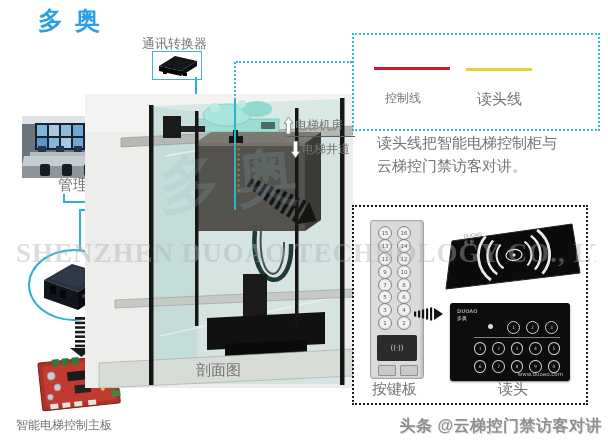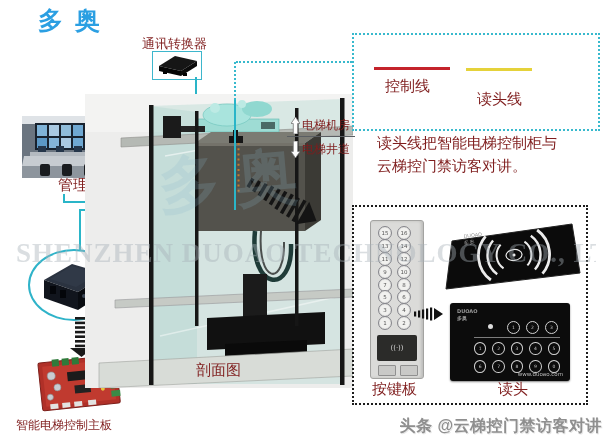--- a/index.html
+++ b/index.html
@@ -1,19 +1,19 @@
 <!DOCTYPE html>
 <html><head>
 <meta charset="utf-8">
 <style>
   html,body{margin:0;padding:0;background:#fff;}
   #canvas{position:relative;width:608px;height:445px;background:#fff;overflow:hidden;
           font-family:"Liberation Sans","DejaVu Sans",sans-serif;}
   .abs{position:absolute;}
-  .lbl{font-family:"Liberation Serif","DejaVu Serif",serif;color:#7f1d1d;white-space:nowrap;}
+  .lbl{font-family:"Liberation Serif","DejaVu Serif",serif;color:#737373;white-space:nowrap;}
 
   
   .logo-en{font-family:"DejaVu Sans",sans-serif;font-weight:bold;font-size:26px;letter-spacing:2px;color:#fff;
     text-shadow:-1.5px 0 0 #5ebde9,1.5px 0 0 #5ebde9,0 -1.5px 0 #5ebde9,0 1.5px 0 #5ebde9,
       -1px -1px 0 #5ebde9,1px -1px 0 #5ebde9,-1px 1px 0 #5ebde9,1px 1px 0 #5ebde9;}
   .logo-reg{font-size:10px;color:#5ebde9;vertical-align:12px;text-shadow:none;font-weight:bold;}
   .logo-cn{font-weight:bold;font-size:25px;letter-spacing:12px;color:#2b9fe2;
     font-family:"Liberation Sans",sans-serif;}
 
   
@@ -223,41 +223,41 @@
       <rect x="110" y="25" width="3.5" height="215" fill="#161616"></rect>
       <rect x="210" y="22" width="3.5" height="218" fill="#161616"></rect>
       <rect x="255" y="12" width="4.5" height="287" fill="#161616"></rect>
 
       <line x1="150" y1="13" x2="150" y2="124" stroke="#2ab5c8" stroke-width="2"></line>
       <line x1="153.5" y1="57" x2="153.5" y2="106" stroke="#bf7a2e" stroke-width="2" stroke-dasharray="2,3.2"></line>
     </svg>
   </div>
   <div class="abs lbl" style="left:196px;top:361px;font-size:15px;">剖面图</div>
 
-  <div class="abs" style="left:291px;top:117px;display:flex;align-items:center;gap:2px;">
+  <div class="abs" style="left:284px;top:117px;display:flex;align-items:center;gap:2px;">
     <svg width="9" height="17" viewBox="0 0 9 17">
       <polygon points="4.5,0 9,6.5 6.7,6.5 6.7,17 2.3,17 2.3,6.5 0,6.5" fill="#fdfdfd" stroke="#777" stroke-width="0.8"></polygon>
     </svg>
     <span class="lbl" style="font-size:12px;">电梯机房</span>
   </div>
   <div class="abs" style="left:287px;top:136px;width:68px;height:0;border-top:1.5px solid #5a5e62;"></div>
   <div class="abs" style="left:291px;top:141px;display:flex;align-items:flex-end;gap:2px;">
     <svg width="9" height="17" viewBox="0 0 9 17">
       <polygon points="4.5,17 9,10.5 6.7,10.5 6.7,0 2.3,0 2.3,10.5 0,10.5" fill="#fdfdfd" stroke="#777" stroke-width="0.8"></polygon>
     </svg>
     <span class="lbl" style="font-size:12px;">电梯井道</span>
   </div>
 
   <div class="abs dot-v" style="left:234px;top:62px;height:38px;"></div>
   <div class="abs dot-h" style="left:236px;top:61px;width:116px;"></div>
 
   <div class="abs box-legend" style="left:352px;top:33px;width:244px;height:94px;">
     <div class="abs line-red" style="left:20px;top:32px;width:76px;"></div>
     <div class="abs line-yellow" style="left:112px;top:33px;width:66px;"></div>
-    <div class="abs lbl" style="left:31px;top:42px;font-size:15px;">控制线</div>
+    <div class="abs lbl" style="left:31px;top:55px;font-size:12px;">控制线</div>
     <div class="abs lbl" style="left:123px;top:55px;font-size:15px;">读头线</div>
   </div>
 
   <div class="abs lbl" style="left:377px;top:132px;font-size:15px;line-height:23px;">
     <div>读头线把智能电梯控制柜与</div>
     <div>云梯控门禁访客对讲。</div>
   </div>
 
   <div class="abs" style="left:243px;top:170px;">
     <svg width="98" height="64" viewBox="0 0 98 64">

